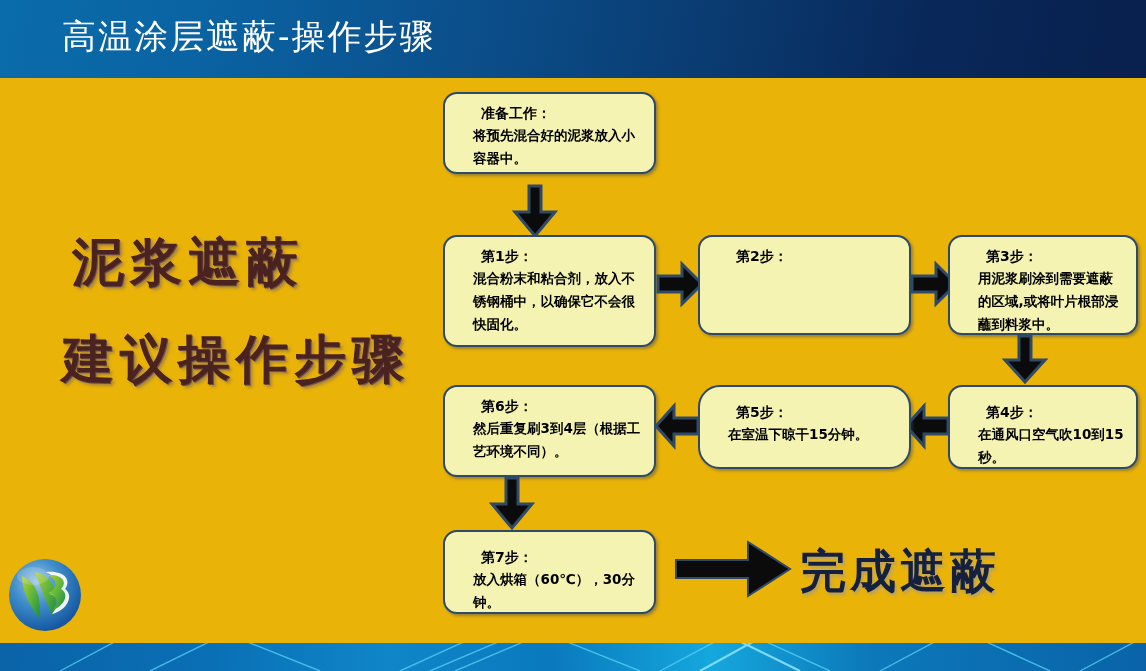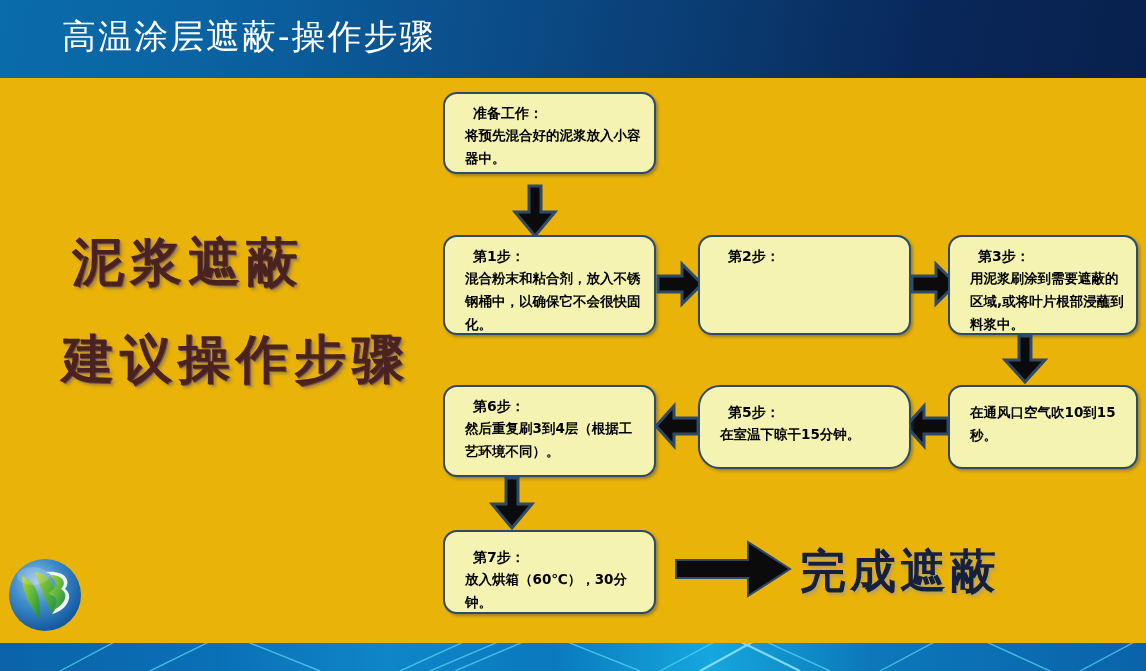--- a/index.html
+++ b/index.html
@@ -38,21 +38,21 @@
   #wordart2{left:62px;top:325px;}
 
   
   .box{
     position:absolute;
     background:#f4f3b2;
     border:2px solid #2e4a68;
     border-radius:14px;
     box-sizing:border-box;
     box-shadow:2px 2px 3px rgba(60,70,90,.45);
-    padding:8px 10px 6px 20px;
+    padding:8px 10px 6px 28px;
   }
   .box .ttl{
     font-size:14px;font-weight:bold;color:#000;line-height:22px;
     font-family:"DejaVu Sans","Liberation Sans",sans-serif;
     margin-left:8px;
   }
   .box .bdy{
     font-size:13.5px;font-weight:bold;color:#000;line-height:23px;
     font-family:"DejaVu Sans","Liberation Sans",sans-serif;
   }
@@ -96,21 +96,21 @@
     <div class="ttl">准备工作：</div>
     <div class="bdy">将预先混合好的泥浆放入小容器中。</div>
   </div>
 
   <div class="arr" style="left:513px;top:186px;">
     <svg width="44" height="52" viewBox="0 0 44 52">
       <polygon points="16,0 28,0 28,26 42,26 22,50 2,26 16,26" fill="#0b0b0b" stroke="#2e4a68" stroke-width="3" stroke-linejoin="miter"></polygon>
     </svg>
   </div>
 
-  <div class="box" style="left:443px;top:235px;width:213px;height:100px;">
+  <div class="box" style="left:443px;top:235px;width:213px;height:112px;">
     <div class="ttl">第1步：</div>
     <div class="bdy">混合粉末和粘合剂，放入不锈钢桶中，以确保它不会很快固化。</div>
   </div>
 
   <div class="arr" style="left:658px;top:262px;">
     <svg width="46" height="44" viewBox="0 0 46 44">
       <polygon points="0,14 24,14 24,2 44,22 24,42 24,30 0,30" fill="#0b0b0b" stroke="#2e4a68" stroke-width="3" stroke-linejoin="miter"></polygon>
     </svg>
   </div>
 
@@ -129,20 +129,21 @@
     <div class="bdy">用泥浆刷涂到需要遮蔽的区域,或将叶片根部浸蘸到料浆中。</div>
   </div>
 
   <div class="arr" style="left:1003px;top:336px;">
     <svg width="44" height="48" viewBox="0 0 44 48">
       <polygon points="16,0 28,0 28,24 42,24 22,46 2,24 16,24" fill="#0b0b0b" stroke="#2e4a68" stroke-width="3" stroke-linejoin="miter"></polygon>
     </svg>
   </div>
 
   <div class="box" style="left:948px;top:385px;width:190px;height:84px;padding-top:14px;">
+    <div class="ttl">第4步：</div>
     <div class="bdy">在通风口空气吹10到15秒。</div>
   </div>
 
   <div class="arr" style="left:904px;top:404px;">
     <svg width="46" height="44" viewBox="0 0 46 44">
       <polygon points="44,14 20,14 20,2 2,22 20,42 20,30 44,30" fill="#0b0b0b" stroke="#2e4a68" stroke-width="3" stroke-linejoin="miter"></polygon>
     </svg>
   </div>
 
   <div class="box" style="left:698px;top:385px;width:213px;height:84px;padding-top:14px;border-radius:22px;">

